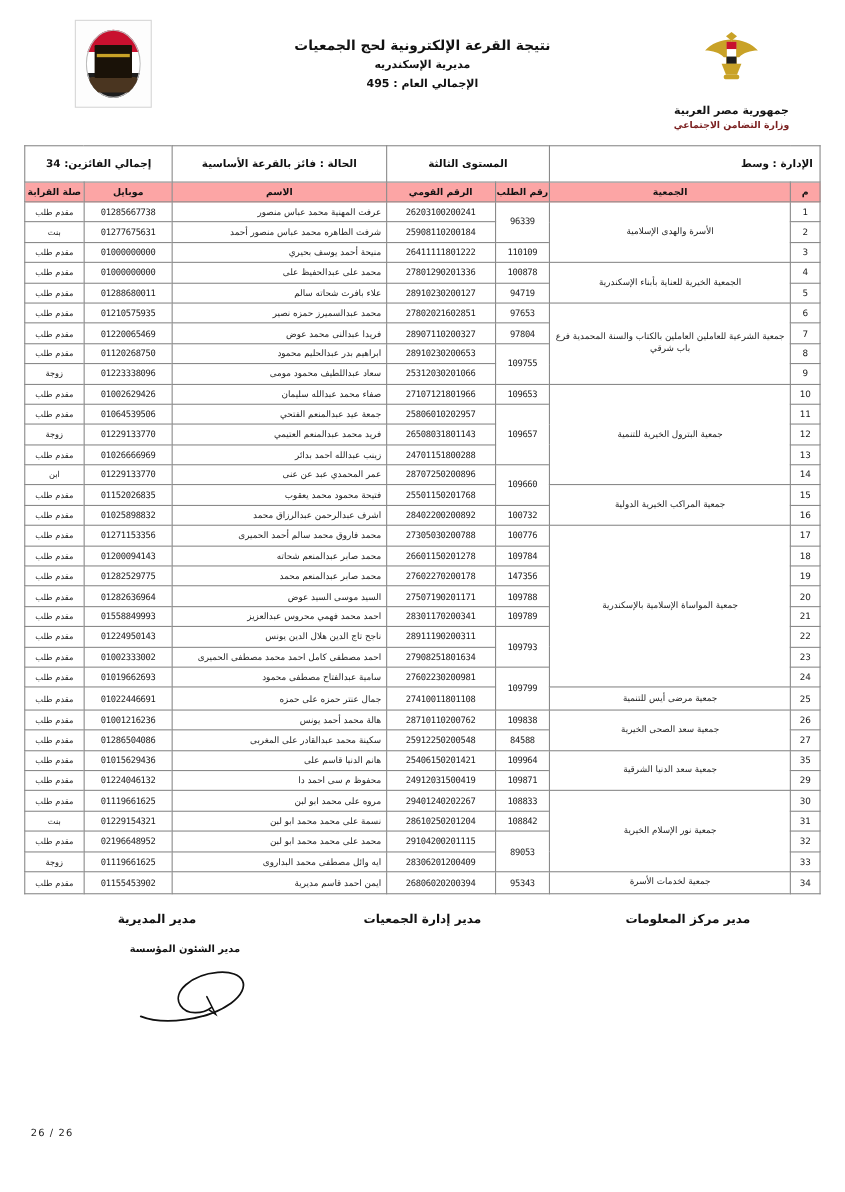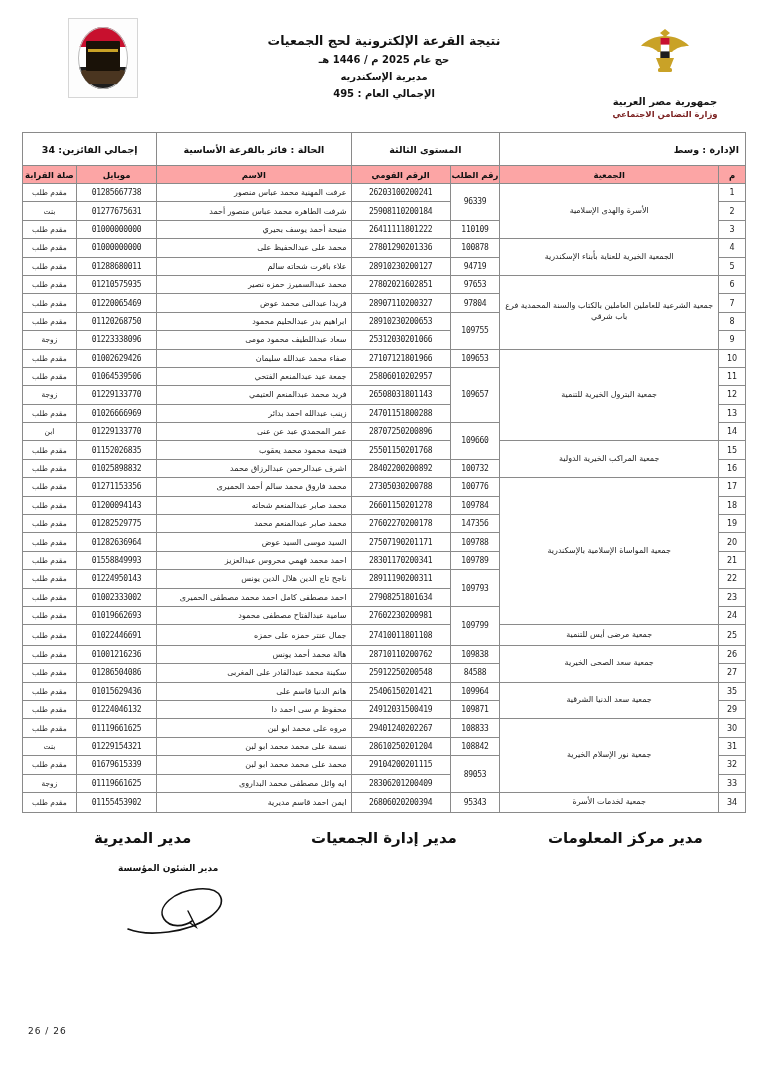--- a/index.html
+++ b/index.html
@@ -63,21 +63,21 @@
   col.c-idx{width:26px;}
   col.c-assoc{width:212px;}
   col.c-req{width:48px;}
   col.c-nid{width:96px;}
   col.c-name{width:188px;}
   col.c-mob{width:78px;}
   col.c-rel{width:52px;}
 
   
   .footer{padding:16px 22px 0 22px;box-sizing:border-box;}
-  .sigrow{display:flex;flex-direction:row-reverse;justify-content:space-around;font-size:15px;font-weight:bold;color:#111;}
+  .sigrow{display:flex;flex-direction:row-reverse;justify-content:space-around;font-size:11px;font-weight:bold;color:#111;}
   .sigrow div{flex:1;text-align:center;}
   .approve{margin-top:16px;text-align:left;padding-left:96px;}
   .approve-label{font-size:9px;font-weight:bold;color:#111;}
   .sig-svg{margin-top:4px;}
   .datestamp{font-size:9px;color:#111;font-family:"DejaVu Sans","Liberation Sans",sans-serif;}
   .pagenum{position:absolute;left:28px;bottom:48px;font-size:9px;color:#222;letter-spacing:1px;direction:ltr;}
 </style>
 </head>
 <body>
 
@@ -89,21 +89,20 @@
       <div class="hajj-logo">
         <div class="oval">
           <div class="kaaba-base"></div>
           <div class="kaaba"></div>
         </div>
       </div>
     </div>
 
     <div class="hdr-center">
       <div class="title-main">نتيجة القرعة الإلكترونية لحج الجمعيات</div>
-      <div class="title-sub">حج عام 2025 م / 1446 هـ</div>
       <div class="title-sub">مديرية الإسكندريه</div>
       <div class="title-sub">الإجمالي العام :  495</div>
     </div>
 
     <div class="hdr-side">
       <div class="eagle-wrap">
         <svg class="eagle" width="58" height="58" viewBox="0 0 58 58">
           <g>
             <path d="M29 7 L34 11 L29 15 L24 11 Z" fill="#c9a227"></path>
             <path d="M29 14 C20 14 10 18 5 24 C12 24 18 26 22 30 L29 30 Z" fill="#c9a227"></path>
@@ -397,21 +396,21 @@
             <td class="num">28610250201204</td>
             <td class="name">نسمة على محمد محمد ابو لبن</td>
             <td class="num">01229154321</td>
             <td class="rel">بنت</td>
           </tr>
           <tr class="drow">
             <td class="idx">32</td>
             <td class="num" rowspan="2">89053</td>
             <td class="num">29104200201115</td>
             <td class="name">محمد على محمد محمد ابو لبن</td>
-            <td class="num">01679615339</td>
+            <td class="num">02196648952</td>
             <td class="rel">مقدم طلب</td>
           </tr>
           <tr class="drow">
             <td class="idx">33</td>
             <td class="num">28306201200409</td>
             <td class="name">ايه وائل مصطفى محمد البداروى</td>
             <td class="num">01119661625</td>
             <td class="rel">زوجة</td>
           </tr>
           <tr class="drow">

